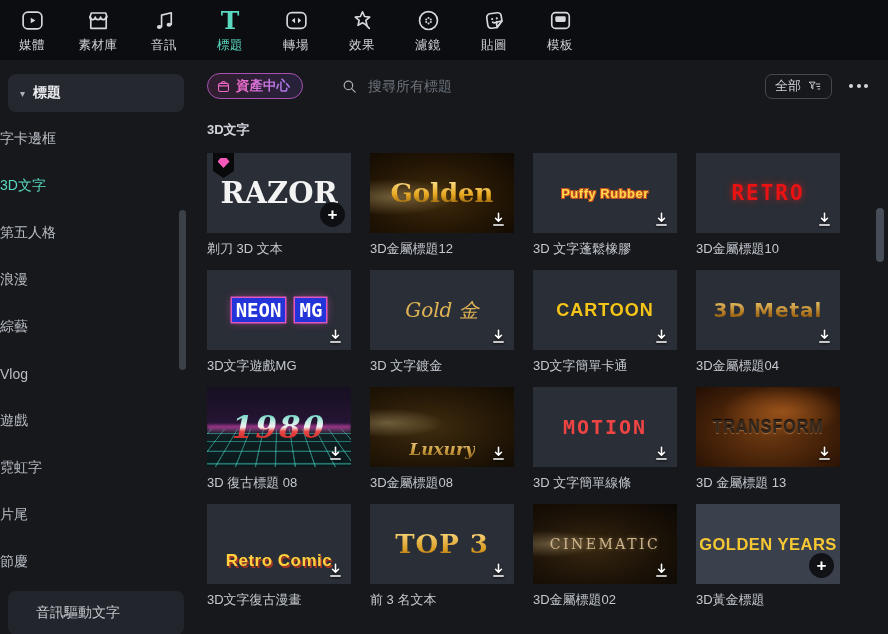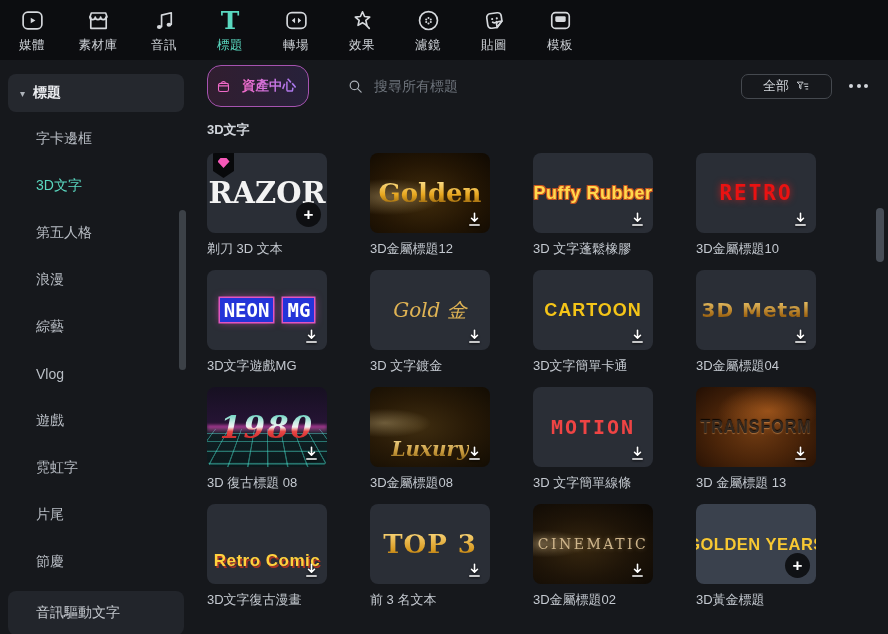--- a/index.html
+++ b/index.html
@@ -35,76 +35,76 @@
     background:#16181c; padding-top:14px;
   }
   .sb-header {
     margin:0 8px; height:38px; border-radius:8px; background:#25282e;
     display:flex; align-items:center; padding-left:12px; gap:8px; cursor:pointer;
   }
   .sb-caret { font-size:10px; color:#aeb3ba; }
   .sb-header-label { font-size:14px; font-weight:bold; color:#eceef1; }
   .sb-list { margin-top:3px; }
   .sb-item {
-    height:47px; display:flex; align-items:center; padding-left:36px;
+    height:47px; display:flex; align-items:center; 
     font-size:14px; color:#b9bec5; cursor:pointer;
   }
   .sb-item.active { color:#5ad8c0; }
   .sb-item.highlighted {
     background:#22252b; border-radius:8px; margin:6px 8px 0;
     padding-left:28px; height:44px; color:#c6cad0;
   }
   .sb-scrollthumb {
     position:absolute; left:179px; top:150px; width:7px; height:160px;
     border-radius:4px; background:#3c4147;
   }
 
   
   .content { position:absolute; left:192px; top:60px; right:0; bottom:0; padding:12px 15px 0; }
   .content-header { display:flex; align-items:center; height:28px; }
   .asset-btn {
-    height:42px; padding:0 12px 0 8px; border-radius:14px;
-    border:1px solid #a653b0; display:flex; align-items:center; gap:11px;
+    height:26px; padding:0 12px 0 8px; border-radius:14px;
+    border:1px solid #a653b0; display:flex; align-items:center; gap:5px;
     background:linear-gradient(90deg, rgba(190,60,150,.16), rgba(130,80,215,.16));
     cursor:pointer;
   }
   .asset-btn svg { width:15px; height:15px; stroke:#f06ac8; fill:none; stroke-width:1.7; stroke-linecap:round; }
   .asset-btn-label {
     font-size:13.5px; font-weight:bold;
     background:linear-gradient(90deg,#f06ac8,#a87af0);
     -webkit-background-clip:text; background-clip:text; color:transparent;
   }
   .search-wrap { display:flex; align-items:center; gap:10px; margin-left:38px; flex:1; }
   .search-wrap svg { width:17px; height:17px; stroke:#aab0b7; fill:none; stroke-width:1.7; stroke-linecap:round; }
   .search-input {
     background:transparent; border:none; outline:none;
     font-size:14px; color:#15803d; width:220px;
     font-family:"Liberation Sans", sans-serif;
   }
   .search-input::placeholder { color:#6d737b; }
   .filter-pill {
-    height:25px; padding:0 21px; border:1px solid #45494f; border-radius:7px;
+    height:25px; padding:0 9px; border:1px solid #45494f; border-radius:7px;
     display:flex; align-items:center; gap:6px; cursor:pointer; margin-right:15px;
   }
   .filter-pill-label { font-size:13px; color:#d2d6db; }
   .filter-pill svg { width:15px; height:15px; stroke:#cfd3d8; fill:none; stroke-width:1.5; stroke-linecap:round; stroke-linejoin:round; }
   .more-btn { display:flex; gap:3.5px; padding:6px 2px; cursor:pointer; margin-right:3px; }
   .more-btn i { width:4px; height:4px; border-radius:50%; background:#d2d6db; }
 
   .section-title { margin-top:21px; font-size:13px; font-weight:600; color:#d0d4da; }
 
   
   .grid {
     margin-top:14px;
     display:grid; grid-template-columns:repeat(4,148px);
     column-gap:15px; row-gap:13px;
   }
   .card { width:148px; cursor:pointer; }
   .preview {
-    position:relative; width:120px; height:80px; border-radius:8px;
+    position:relative; width:144px; height:80px; border-radius:0;
     background:#2a2e36; overflow:hidden;
     display:flex; align-items:center; justify-content:center;
   }
   .card-label {
     margin-top:7px; font-size:13px; color:#c4c9d0; line-height:17px;
     white-space:nowrap; overflow:hidden; text-overflow:ellipsis;
   }
   .card-action {
     position:absolute; display:flex; align-items:center; justify-content:center; z-index:3;
   }
@@ -129,21 +129,21 @@
 
   
   .pv-razor .pv-text { font-family:"DejaVu Serif",serif; font-weight:bold; font-size:29px; color:#f3f3f3; }
   .pv-golden { background:
       radial-gradient(ellipse 70% 35% at 15% 55%, rgba(255,225,160,.32), transparent 65%),
       radial-gradient(ellipse at 45% 55%, #412c0c 0%, #241604 55%, #0f0902 100%); }
   .pv-golden .pv-text { font-family:"DejaVu Serif",serif; font-weight:bold; font-size:26px;
       background:linear-gradient(180deg,#ffeaa2,#e8a categorise820 55%,#7a4e08);
       background:linear-gradient(180deg,#ffeaa2,#e8a820 55%,#7a4e08);
       -webkit-background-clip:text; background-clip:text; color:transparent; }
-  .pv-puffy .pv-text { font-weight:bold; font-size:18px; letter-spacing:.5px; color:#ffd84d;
+  .pv-puffy .pv-text { font-weight:bold; font-size:13px; letter-spacing:.5px; color:#ffd84d;
       text-shadow:1px 1px 0 #c8521f,-1px 1px 0 #c8521f,1px -1px 0 #c8521f,-1px -1px 0 #c8521f; }
   .pv-retro3 .pv-text { font-family:"DejaVu Sans Mono",monospace; font-weight:bold; font-size:21px;
       letter-spacing:2px; color:#ea1212; text-shadow:0 0 7px rgba(234,30,30,.75); }
   .pv-neon .pv-part { font-family:"DejaVu Sans Mono",monospace; font-weight:bold; font-size:19px;
       color:#fff; background:#2334d8; padding:1px 4px; margin:0 5px;
       box-shadow:0 0 0 1.5px rgba(250,90,210,.85), 0 0 9px rgba(250,90,210,.55); }
   .pv-goldscript .pv-text { font-family:"DejaVu Serif",serif; font-style:italic; font-size:20px; color:#dfb354; }
   .pv-cartoon .pv-text { font-weight:bold; font-size:18px; letter-spacing:1px; color:#f5c518; }
   .pv-metal .pv-text { font-family:"DejaVu Sans",sans-serif; font-weight:bold; font-size:20px; letter-spacing:1px;
       background:linear-gradient(180deg,#f6d478,#a76d18 70%,#6e4409);
@@ -155,21 +155,21 @@
         repeating-linear-gradient(90deg, rgba(70,225,205,.45) 0 1px, transparent 1px 13px);
       transform:perspective(55px) rotateX(38deg); transform-origin:top center; }
   .pv-retro80::after { content:""; position:absolute; left:0; right:0; top:48%; height:9px; z-index:1;
       background:linear-gradient(180deg, rgba(242,80,200,.75), rgba(242,80,200,0)); filter:blur(1.5px); }
   .pv-retro80 .pv-text { font-family:"DejaVu Serif",serif; font-weight:bold; font-style:italic; font-size:31px; letter-spacing:2px;
       background:linear-gradient(180deg,#2fc4ac 0%,#cdeee6 38%,#f2f2f2 50%,#e84848 62%,#b51414 100%);
       -webkit-background-clip:text; background-clip:text; color:transparent; }
   .pv-luxury { background:
       radial-gradient(ellipse 65% 30% at 12% 45%, rgba(255,230,170,.3), transparent 60%),
       radial-gradient(ellipse at 40% 50%, #3f2d10 0%, #281a07 50%, #120c03 100%); }
-  .pv-luxury .pv-text { font-family:"DejaVu Serif",serif; font-style:italic; font-weight:bold; font-size:20px;
+  .pv-luxury .pv-text { font-family:"DejaVu Serif",serif; font-style:italic; font-weight:bold; font-size:17px;
       background:linear-gradient(180deg,#f4dc9a,#c89a3c 60%,#8a6418);
       -webkit-background-clip:text; background-clip:text; color:transparent;margin-top:43px; }
   .pv-motion .pv-text { font-family:"DejaVu Sans Mono",monospace; font-weight:bold; font-size:20px;
       letter-spacing:2px; color:#ef4444; }
   .pv-transform { background:
       radial-gradient(ellipse 60% 45% at 60% 30%, rgba(220,120,40,.5), transparent 70%),
       radial-gradient(ellipse at 50% 55%, #6e3a12 0%, #4a2409 50%, #220f04 100%); }
   .pv-transform .pv-text { font-weight:bold; font-size:16px; letter-spacing:1px; color:#33271e;
       transform:scaleY(1.15); text-shadow:0 1px 1px rgba(255,190,120,.4),0 -1px 1px rgba(0,0,0,.85); }
   .pv-retrocomic .pv-text { font-weight:bold; font-size:17px; letter-spacing:.5px; color:#ffd23e;

